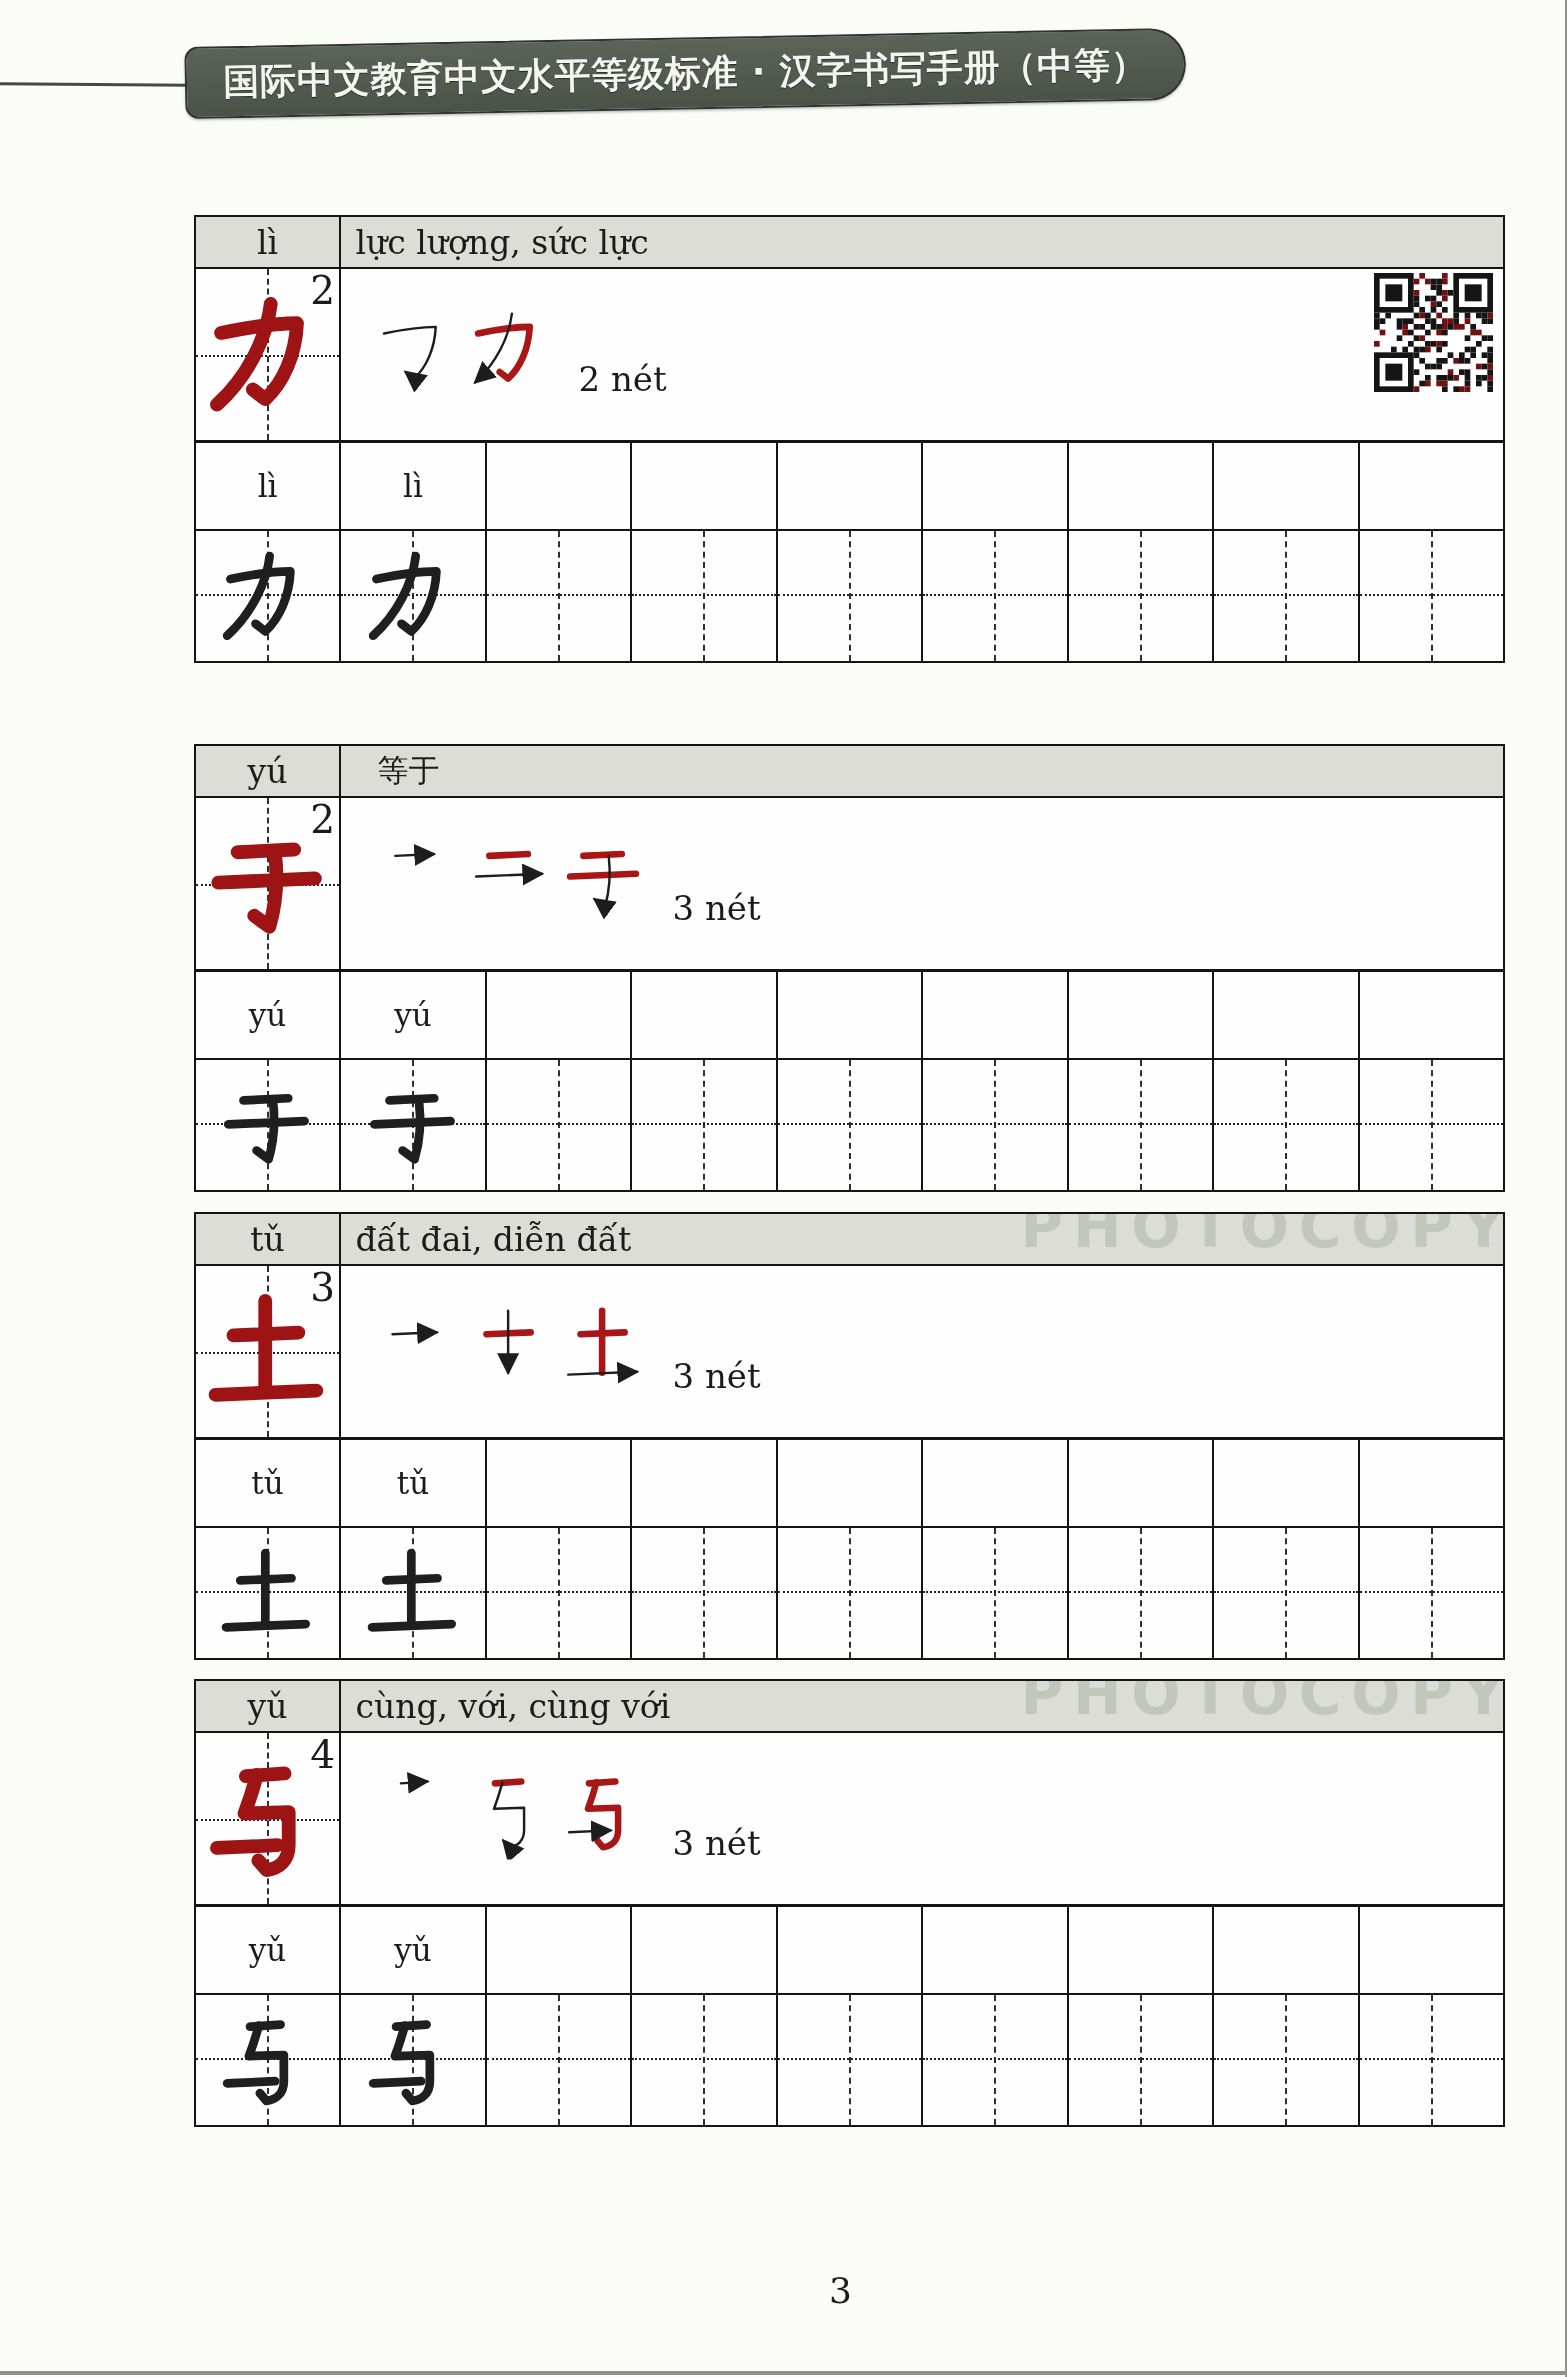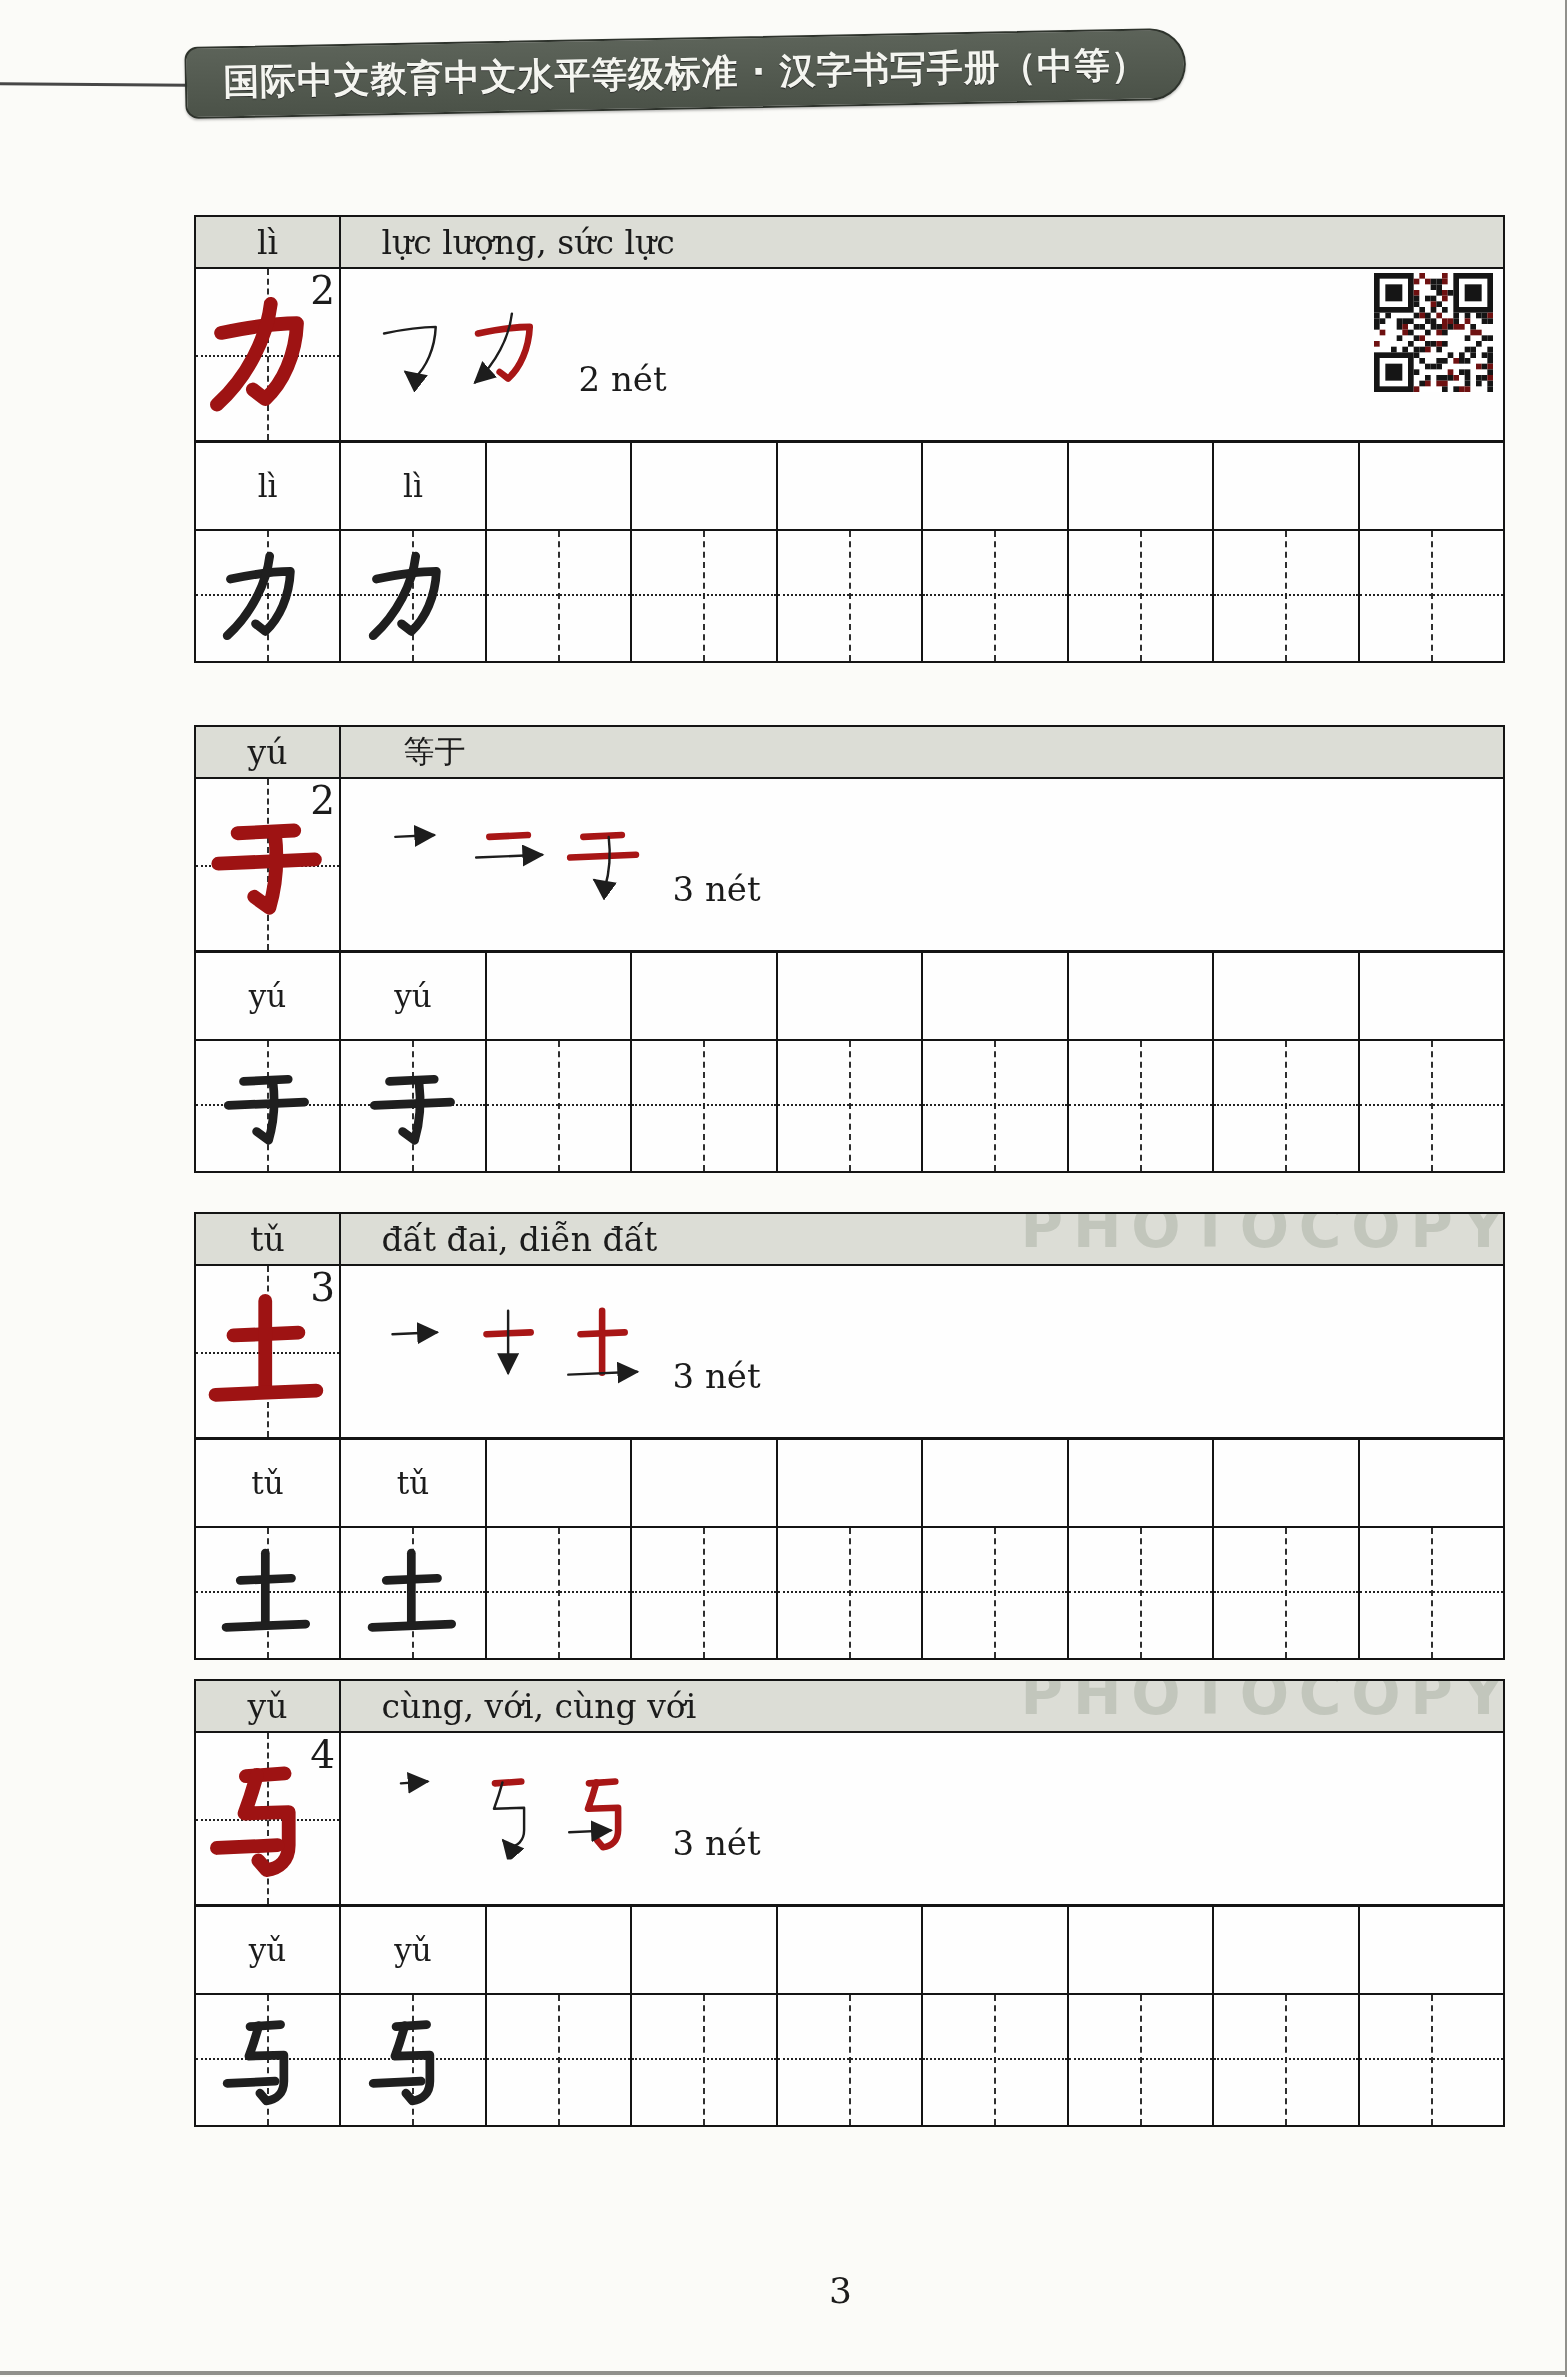--- a/index.html
+++ b/index.html
@@ -28,21 +28,21 @@
     display:flex;flex-direction:column;gap:2.4px;box-sizing:border-box;
   }
   .row{display:grid;gap:2.4px;}
   .row.head  {grid-template-columns:calc((100% - 19.5px)/9) 1fr;height:50px;}
   .row.stroke{grid-template-columns:calc((100% - 19.5px)/9) 1fr;height:171px;}
   .row.pin   {grid-template-columns:repeat(9,1fr);height:86px;}
   .row.chars {grid-template-columns:repeat(9,1fr);height:130px;}
   .cell{background:#fefefe;position:relative;}
   .row.head .cell{background:#dcddd6;}
   .head-pinyin{display:flex;align-items:center;justify-content:center;font-size:33px;}
-  .head-meaning{display:flex;align-items:center;padding-left:40px;font-size:33px;overflow:hidden;white-space:nowrap;text-align:right;}
+  .head-meaning{display:flex;align-items:center;padding-left:14px;font-size:33px;overflow:hidden;white-space:nowrap;text-align:right;}
   .head-meaning .cn{font-family:"DejaVu Sans",sans-serif;font-size:31px;margin-left:22px;}
   .wm{
     position:absolute;right:-11.4px;top:-21px;pointer-events:none;
     font-family:"DejaVu Sans",sans-serif;font-weight:bold;font-size:58px;
     color:rgba(124,137,119,.27);letter-spacing:9.8px;
   }
   .vguide{position:absolute;left:calc(50% - 0.8px);top:0;bottom:0;width:0;border-left:2px dashed #2f2f2f;}
   .hguide{position:absolute;top:48%;left:0;right:0;height:0;border-top:2.8px dotted #222;}
   .glyph{position:absolute;inset:0;margin:auto;z-index:2;}
   .lvl{position:absolute;top:-1.6px;right:4.1px;font-size:39px;z-index:3;}
@@ -316,21 +316,21 @@
       <span class="hguide"></span>
 
     </div>
         <div class="cell">
       <span class="vguide"></span>
       <span class="hguide"></span>
 
     </div>
       </div>
     </section>
-  <section class="block" style="top:725px">
+  <section class="block" style="top:744px">
       <div class="row head">
     <div class="cell head-pinyin">
       <span>yú</span>
     </div>
     <div class="cell head-meaning">
       <span class="cn">等于</span>
 
     </div>
   </div>
       <div class="row stroke">

